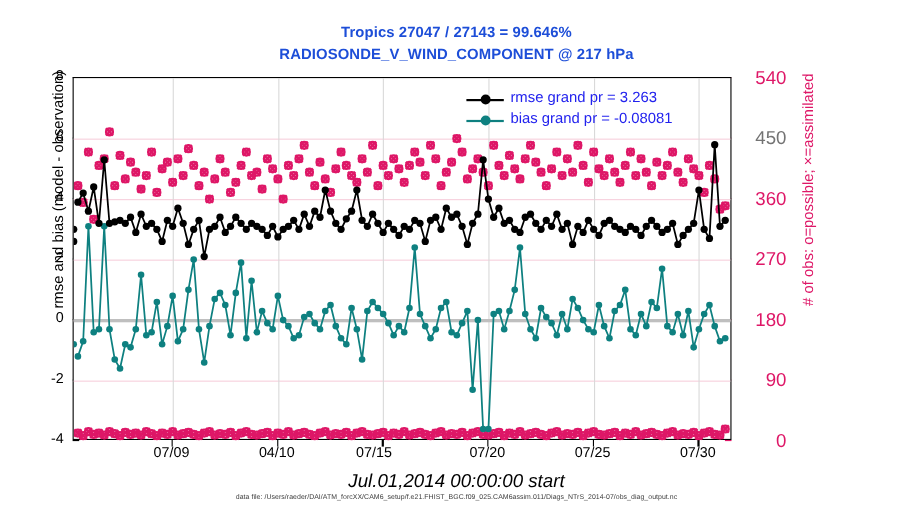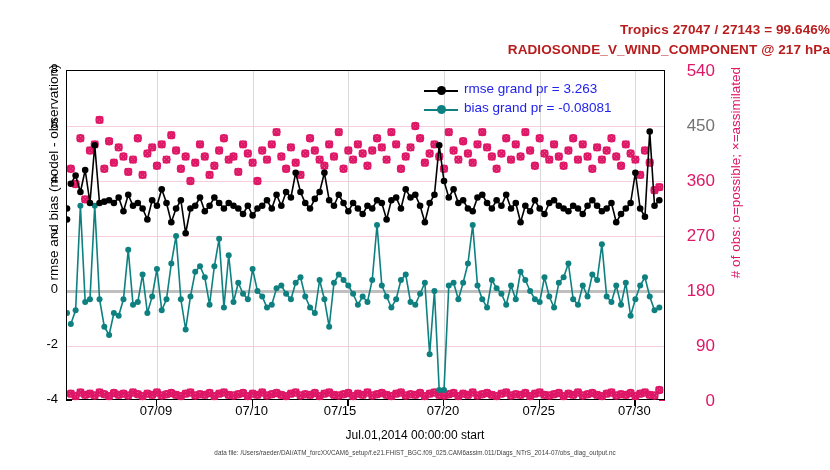--- a/index.html
+++ b/index.html
@@ -1,19 +1,19 @@
 <!DOCTYPE html>
 <html><head>
 <meta charset="utf-8">
 <style>
   html,body{margin:0;padding:0;background:#ffffff;}
   body{width:830px;height:470px;overflow:hidden;font-family:"Liberation Sans",sans-serif;color:#000;}
   #root{position:relative;width:830px;height:470px;}
 
-  .ttl{position:absolute;left:0;width:830px;text-align:right;font-weight:bold;font-size:13.5px;color:#b91c1c;letter-spacing:.1px;}
+  .ttl{position:absolute;left:0;width:830px;text-align:center;font-weight:bold;font-size:13.5px;color:#1d4ed8;letter-spacing:.1px;}
   #title1{top:22px;}
   #title2{top:42px;}
 
   #plotframe{position:absolute;left:66px;top:70px;width:599px;height:330px;
     border:1.3px solid #000;box-sizing:border-box;background:#fff;}
 
   .hgrid{position:absolute;left:0;width:100%;height:1px;background:#f7cfdc;}
   .vgrid{position:absolute;top:0;height:100%;width:1px;background:#d9d9d9;}
   .zeroline{position:absolute;left:0;width:100%;height:2.5px;background:#bfbfbf;}
   .ylab{position:absolute;text-align:right;font-size:13px;color:#000;width:40px;}
@@ -22,21 +22,21 @@
   .rytickmark{position:absolute;left:659px;width:6px;height:1.3px;background:#de1767;}
 
   .xlab{position:absolute;text-align:center;font-size:13px;color:#000;width:60px;top:403px;}
   .xtickmark{position:absolute;top:400px;width:1.3px;height:6px;background:#000;}
 
   #ylabel{position:absolute;left:-92px;top:165px;width:290px;text-align:center;
     transform:rotate(-90deg);transform-origin:center center;font-size:13.5px;color:#000;}
   #rylabel{position:absolute;left:590px;top:165px;width:290px;text-align:center;
     transform:rotate(-90deg);transform-origin:center center;font-size:13.5px;color:#de1767;}
 
-  #xlabel{position:absolute;left:0;top:428px;width:830px;text-align:center;font-size:12px;color:#000;}
+  #xlabel{position:absolute;left:0;top:428px;width:830px;text-align:center;font-size:17px;color:#000;font-style:italic;}
   #footer{position:absolute;left:0;top:449px;width:830px;text-align:center;font-size:6.3px;color:#404040;
      font-family:"Liberation Sans",sans-serif;letter-spacing:.05px;}
 
   #legend{position:absolute;left:424px;top:81px;width:232px;}
   .legrow{position:relative;height:19px;}
   .legtext{position:absolute;left:40px;top:0px;font-size:13.5px;color:#2222ee;white-space:nowrap;}
   .legline{position:absolute;left:0px;top:9px;width:34px;height:2.2px;}
   .legdot{position:absolute;left:13px;top:5px;width:9px;height:9px;border-radius:50%;}
 
   svg.layer{position:absolute;left:0;top:0;}
@@ -78,21 +78,21 @@
       <div class="rylab" style="left: 673px; top: 226px; color: rgb(222, 23, 103);">270</div>
       <div class="rytickmark" style="top: 235px; background: rgb(222, 23, 103);"></div>
       <div class="rylab" style="left: 673px; top: 281px; color: rgb(222, 23, 103);">180</div>
       <div class="rytickmark" style="top: 290px; background: rgb(222, 23, 103);"></div>
       <div class="rylab" style="left: 673px; top: 336px; color: rgb(222, 23, 103);">90</div>
       <div class="rytickmark" style="top: 345px; background: rgb(222, 23, 103);"></div>
       <div class="rylab" style="left: 673px; top: 391px; color: rgb(222, 23, 103);">0</div>
       <div class="rytickmark" style="top: 400px; background: rgb(222, 23, 103);"></div>
       <div class="xlab" style="left: 125.946px;">07/09</div>
       <div class="xtickmark" style="left: 155.946px;"></div>
-      <div class="xlab" style="left: 221.633px;">07/10</div>
+      <div class="xlab" style="left: 221.633px;">04/10</div>
       <div class="xtickmark" style="left: 251.633px;"></div>
       <div class="xlab" style="left: 310px;">07/15</div>
       <div class="xtickmark" style="left: 347.319px;"></div>
       <div class="xlab" style="left: 413.006px;">07/20</div>
       <div class="xtickmark" style="left: 443.006px;"></div>
       <div class="xlab" style="left: 508.693px;">07/25</div>
       <div class="xtickmark" style="left: 538.693px;"></div>
       <div class="xlab" style="left: 604.38px;">07/30</div>
       <div class="xtickmark" style="left: 634.38px;"></div>
     </div>

